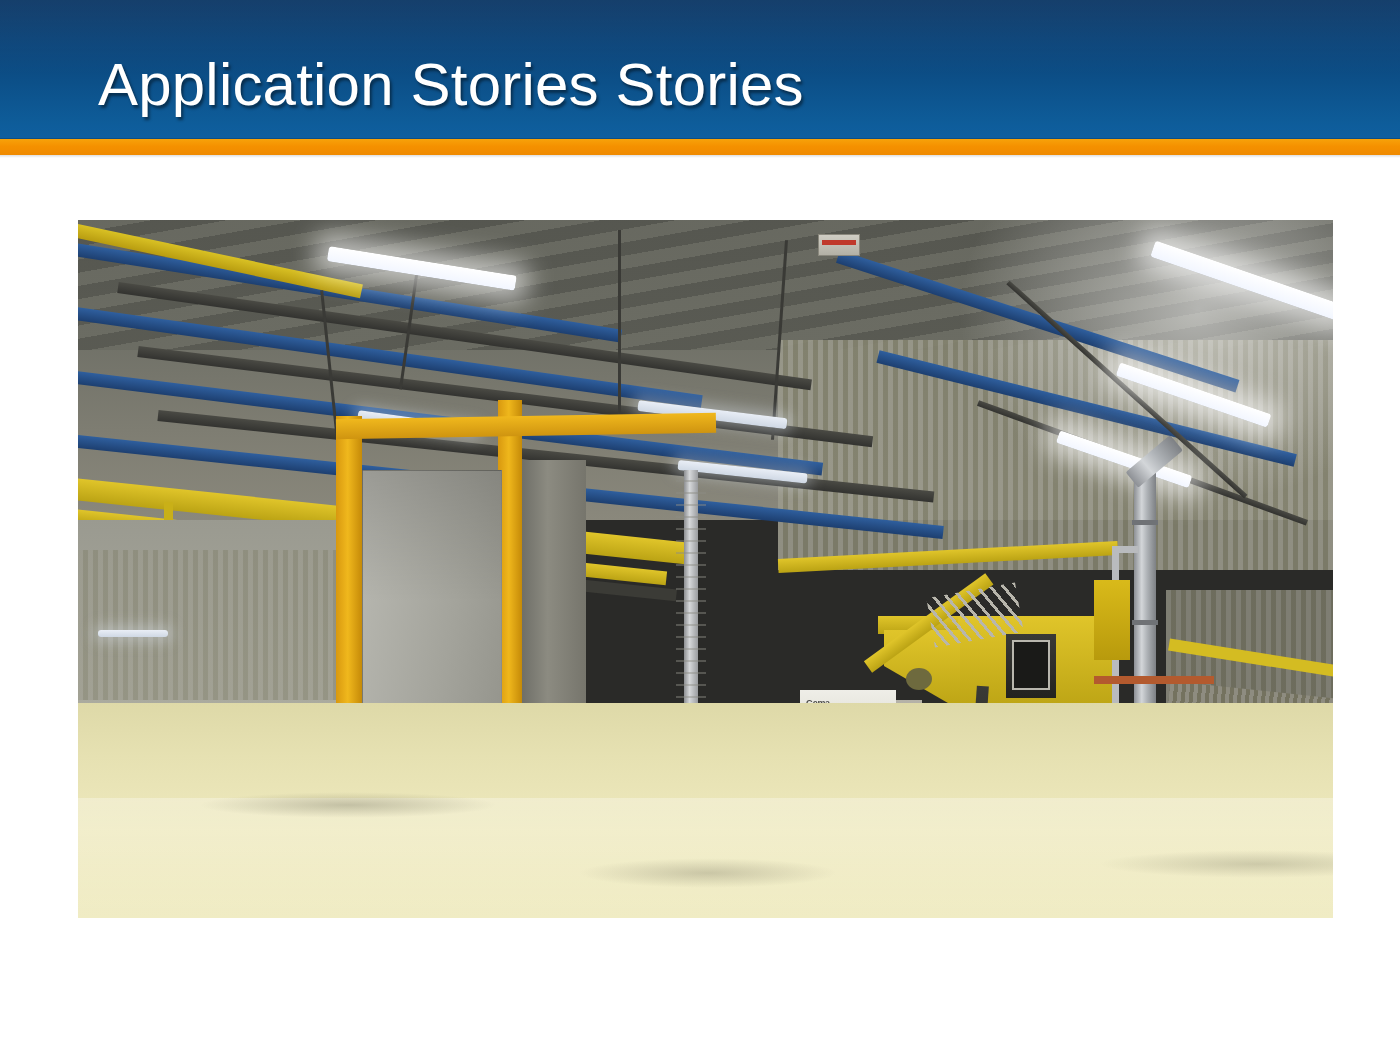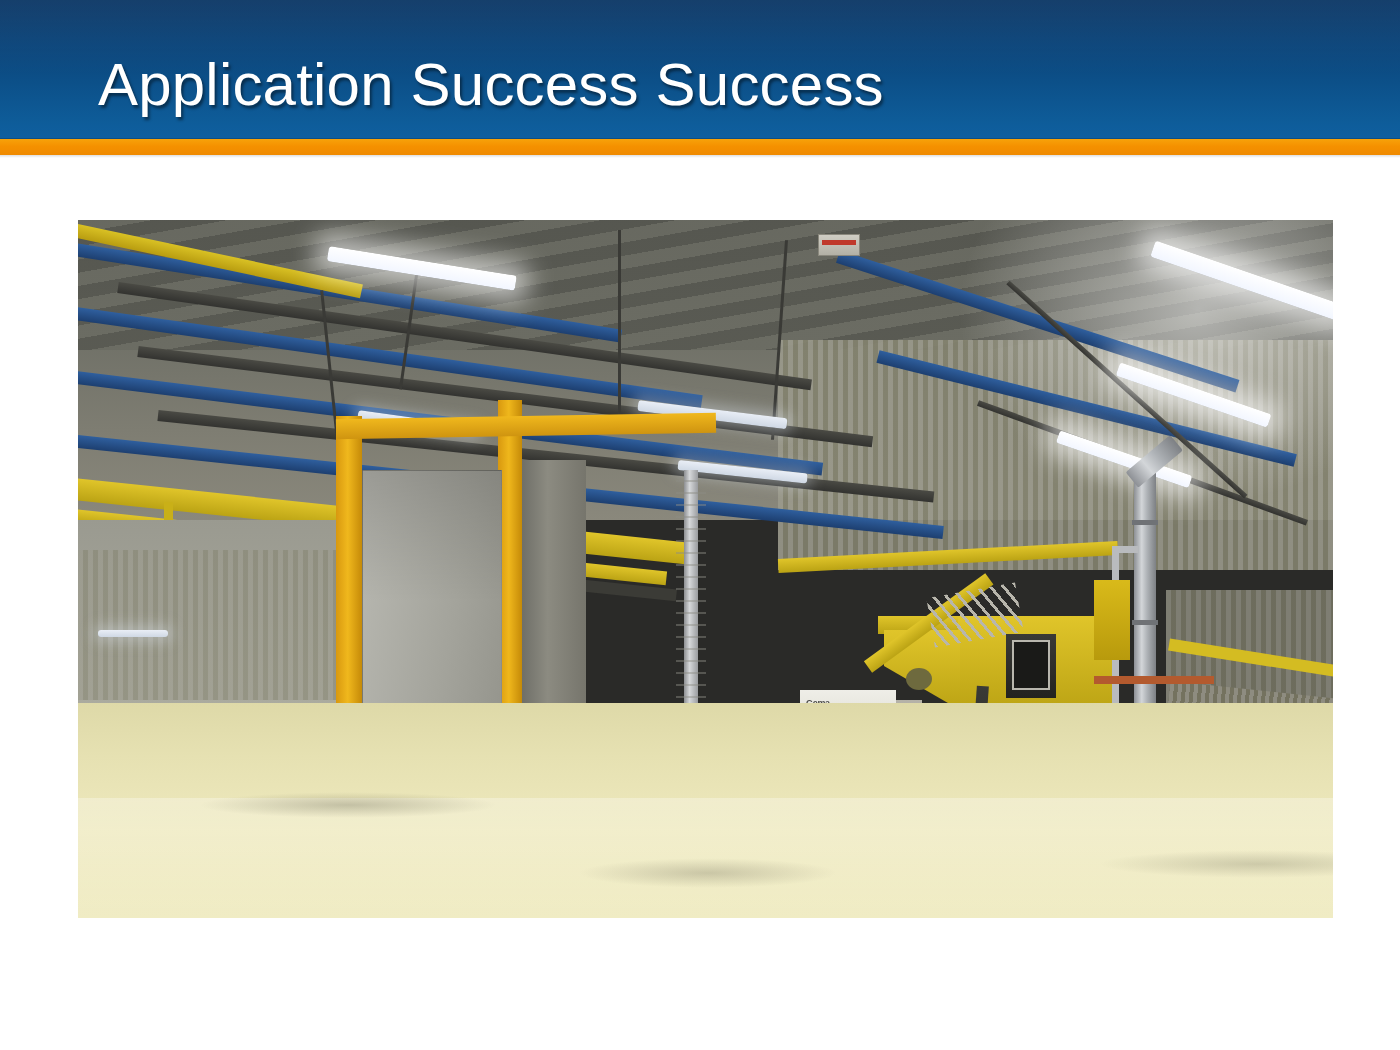--- a/index.html
+++ b/index.html
@@ -178,21 +178,21 @@
   
   .footer { position:absolute; left:0; top:930px; width:1400px; height:120px; }
 </style>
 </head>
 <body>
 
 <div class="slide">
 
   <div class="header">
     <div class="header-sheen"></div>
-    <div class="header-title">Application Success Success</div>
+    <div class="header-title">Application Stories Stories</div>
   </div>
   <div class="accent-bar"></div>
   <div class="accent-bar-shadow"></div>
 
   <div class="photo">
 
     <div class="ph ceiling"></div>
     <div class="ph ceiling-deck"></div>
 
     <div class="ph wall-corrugated" style="left:700px;top:120px;width:560px;height:230px;opacity:.9;"></div>

